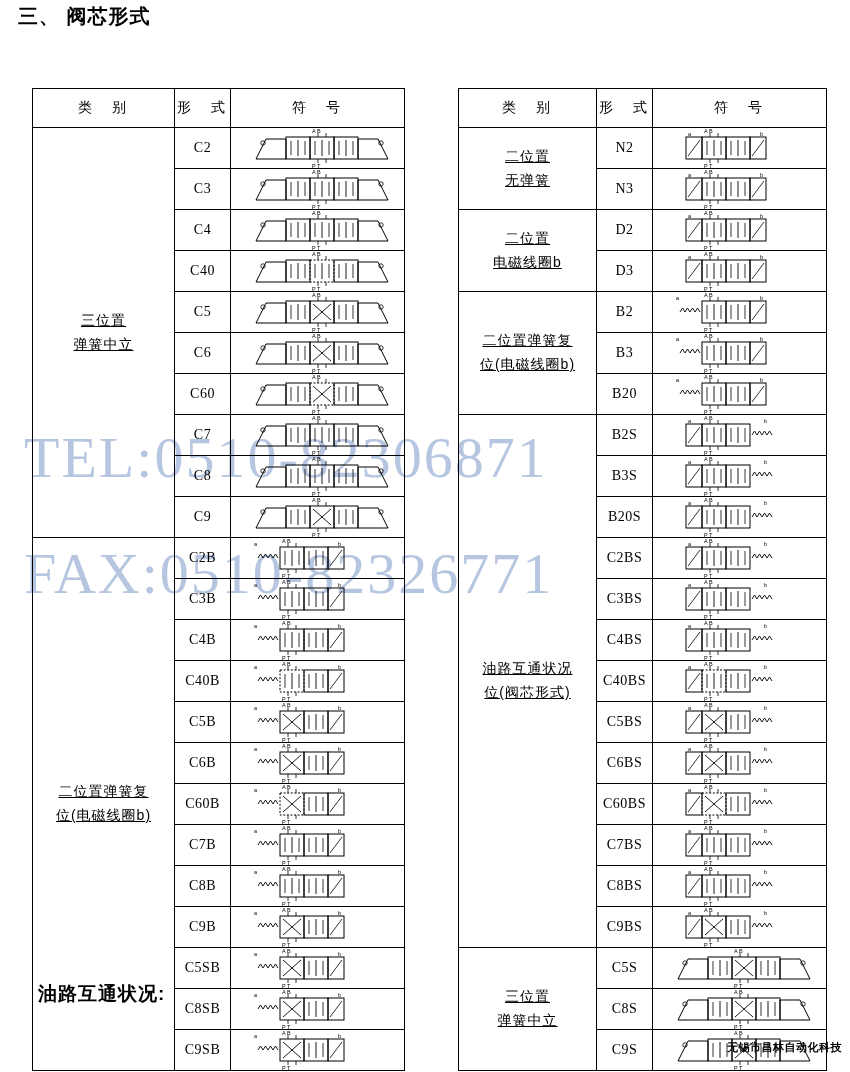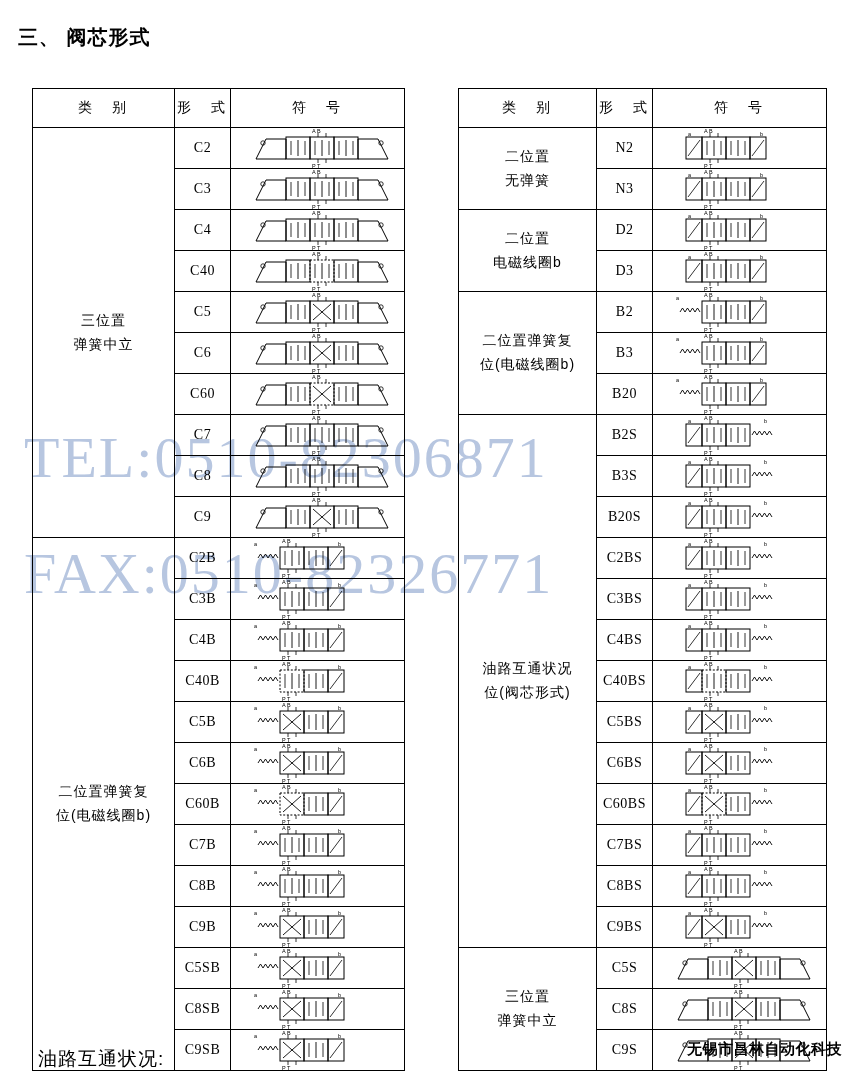--- a/index.html
+++ b/index.html
@@ -16,21 +16,21 @@
     overflow: hidden;
   }
   .page {
     position: relative;
     width: 850px;
     height: 1072px;
   }
   .section-title {
     position: absolute;
     left: 18px;
-    top: 24px;
+    top: 3px;
     font-size: 20px;
     font-weight: bold;
     letter-spacing: 1px;
   }
   .tables {
     position: absolute;
     left: 0;
     top: 88px;
     width: 850px;
   }
@@ -51,20 +51,21 @@
   }
   .hdr td {
     height: 38px;
     font-size: 15px;
     letter-spacing: 3px;
   }
   .cat {
     font-size: 15px;
     line-height: 1.7;
     letter-spacing: 1px;
+    text-decoration: underline;
   }
   .form-code {
     font-size: 15px;
     letter-spacing: 0.5px;
     font-family: Liberation Serif, serif;
   }
   .sym {
     padding: 0 !important;
   }
   .symwrap {
@@ -91,30 +92,30 @@
     letter-spacing: 2px;
     white-space: nowrap;
     pointer-events: none;
   }
   #wm-tel { top: 424px; left: 24px; }
   #wm-fax { top: 540px; left: 24px; }
 
   .footer-left {
     position: absolute;
     left: 38px;
-    top: 1046px;
+    top: 981px;
     font-size: 19px;
-    font-weight: normal;
+    font-weight: bold;
     letter-spacing: 1px;
   }
   .footer-right {
     position: absolute;
     right: 8px;
     top: 1040px;
-    font-size: 15px;
+    font-size: 11px;
     font-weight: bold;
     letter-spacing: 0.5px;
   }
 </style>
 </head>
 <body>
 
 <div class="page">
 
   <div class="section-title">三、 阀芯形式</div>

